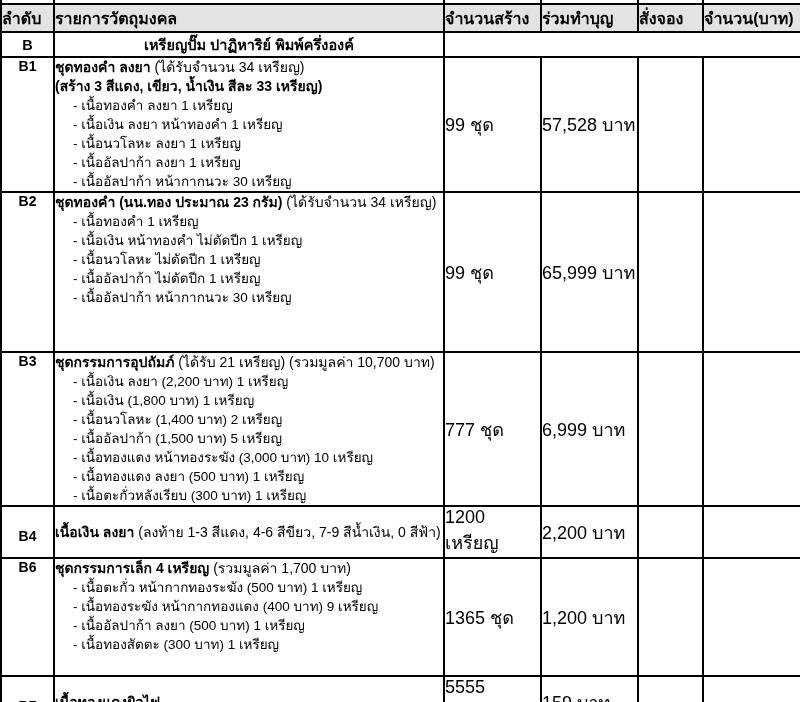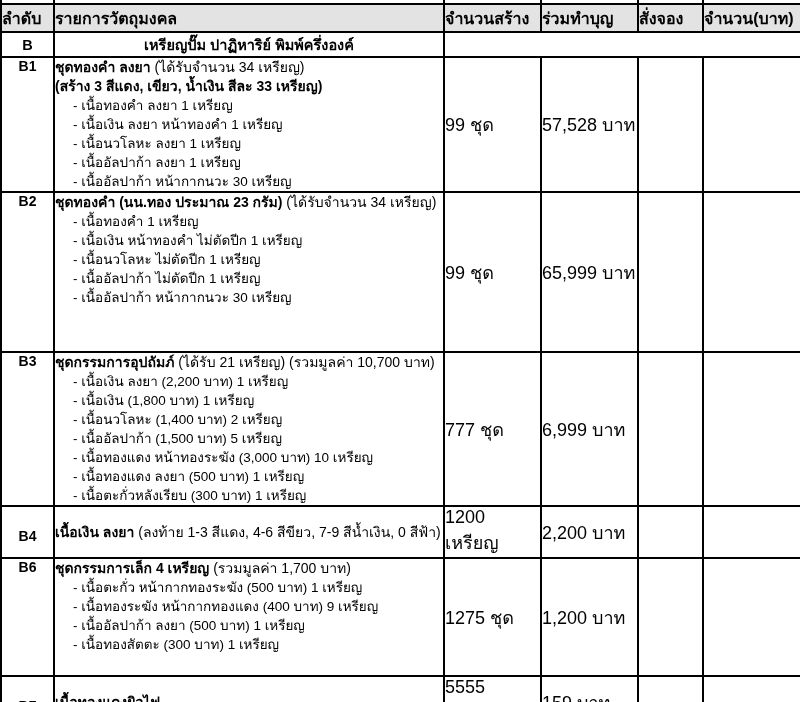--- a/index.html
+++ b/index.html
@@ -160,21 +160,21 @@
 
   <tr style="height:118px">
     <td class="code">B6</td>
     <td class="desc">
       <div class="line t"><span class="b">ชุดกรรมการเล็ก 4 เหรียญ</span><span> (รวมมูลค่า 1,700 บาท)</span></div>
       <div class="line sub">- เนื้อตะกั่ว หน้ากากทองระฆัง (500 บาท) 1 เหรียญ</div>
       <div class="line sub">- เนื้อทองระฆัง หน้ากากทองแดง  (400 บาท) 9 เหรียญ</div>
       <div class="line sub">- เนื้ออัลปาก้า ลงยา  (500 บาท) 1 เหรียญ</div>
       <div class="line sub">- เนื้อทองสัตตะ (300 บาท) 1 เหรียญ</div>
     </td>
-    <td class="num">1275 ชุด</td>
+    <td class="num">1365 ชุด</td>
     <td class="num">1,200 บาท</td>
     <td class="blank"></td>
     <td class="blank"></td>
   </tr>
 
   <tr class="single" style="height:16px">
     <td class="code">B7</td>
     <td class="desc">
       <div class="line t"><span class="b">เนื้อทองแดงผิวไฟ</span></div>
     </td>

